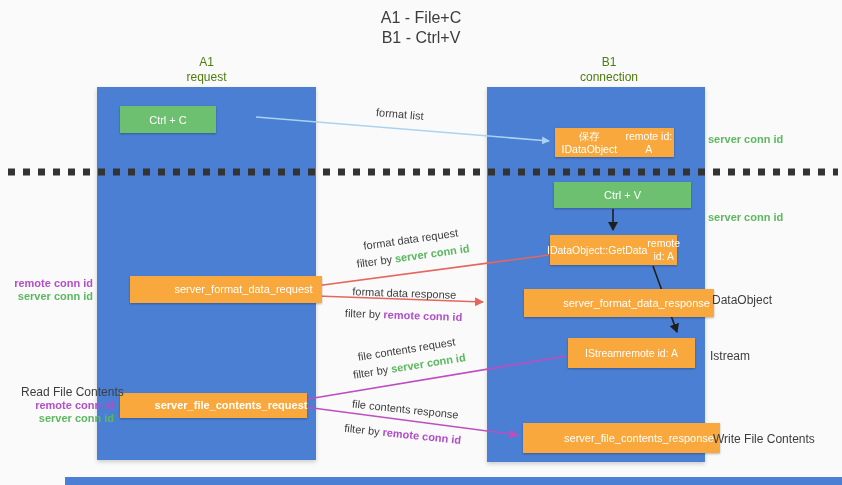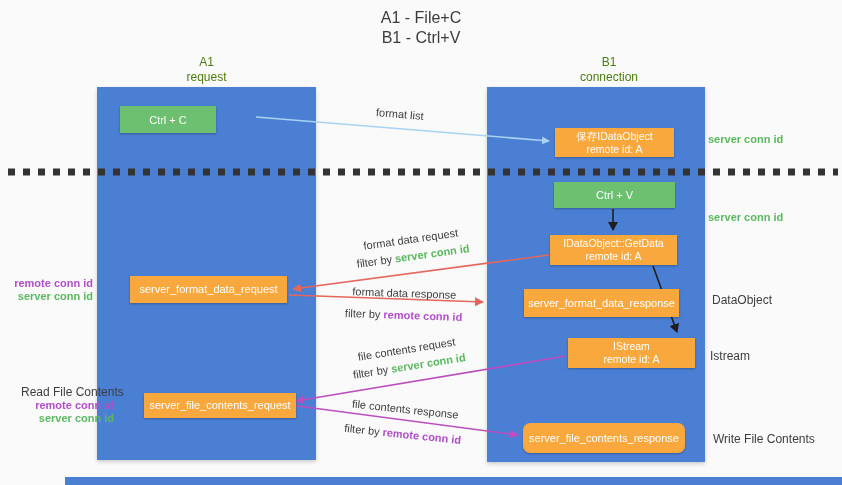--- a/index.html
+++ b/index.html
@@ -20,24 +20,24 @@
     line-height:15px;color:#4d7c0f;
   }
   .btn-green{
     position:absolute;background:#6ec071;color:#ffffff;font-size:11px;
     display:flex;align-items:center;justify-content:center;
     box-shadow:0 1px 2px rgba(0,0,0,.28);
   }
   .box-orange{
     position:absolute;background:#f9a83e;color:#ffffff;text-align:center;
     box-shadow:0 1px 2px rgba(0,0,0,.28);
-    display:flex;flex-direction:column;align-items:center;justify-content:center;
+    display:flex;flex-direction:row;align-items:center;justify-content:center;
     font-size:10.5px;line-height:13px;
   }
-  .box-orange.single{font-size:11px;}
+  .box-orange.single{font-size:11px;padding-left:35px;}
   .lbl{position:absolute;font-size:11px;color:#3d3d3d;white-space:nowrap;}
   .msg-group{position:absolute;text-align:center;font-size:11px;color:#3d3d3d;white-space:nowrap;}
   .green{color:#5cb860;font-weight:bold;}
   .purple{color:#b14fc8;font-weight:bold;}
   .dark-lbl{color:#3d3d3d;font-weight:normal;}
   .side-group{position:absolute;text-align:right;font-size:11px;line-height:13px;white-space:nowrap;}
   .overlay{position:absolute;left:0;top:0;z-index:3;pointer-events:none;}
   .lane{z-index:1;}
   .box-orange,.btn-green{z-index:4;}
   .lbl,.msg-group,.side-group,.lane-header,.title{z-index:5;}
@@ -92,21 +92,21 @@
 
   <div class="btn-green" style="left:120px;top:106px;width:96px;height:27px;">
     <span>Ctrl + C</span>
   </div>
 
   <div class="box-orange" style="left:555px;top:128px;width:119px;height:29px;">
     <div>保存IDataObject</div>
     <div>remote id: A</div>
   </div>
 
-  <div class="btn-green" style="left:554px;top:182px;width:121px;height:26px;">
+  <div class="btn-green" style="left:554px;top:182px;width:137px;height:26px;">
     <span>Ctrl + V</span>
   </div>
 
   <div class="box-orange" style="left:550px;top:235px;width:127px;height:30px;justify-content:center;">
     <div>IDataObject::GetData</div>
     <div>remote id: A</div>
   </div>
 
   <div class="box-orange single" style="left:130px;top:276px;width:157px;height:27px;">
     <div>server_format_data_request</div>
@@ -114,25 +114,25 @@
 
   <div class="box-orange single" style="left:488px;top:289px;width:155px;height:28px;margin-left:36px;">
     <div>server_format_data_response</div>
   </div>
 
   <div class="box-orange" style="left:568px;top:338px;width:127px;height:30px;">
     <div>IStream</div>
     <div>remote id: A</div>
   </div>
 
-  <div class="box-orange single" style="left:144px;top:393px;width:152px;height:25px;">
+  <div class="box-orange single" style="left:120px;top:393px;width:152px;height:25px;font-weight:bold;">
     <div>server_file_contents_request</div>
   </div>
 
-  <div class="box-orange single" style="left:523px;top:423px;width:162px;height:30px;border-radius:7px;">
+  <div class="box-orange single" style="left:523px;top:423px;width:162px;height:30px;">
     <div>server_file_contents_response</div>
   </div>
 
   <div class="lbl" style="left:376px;top:108px;transform:rotate(5deg);">format list</div>
 
   <div class="msg-group" style="left:342px;top:231px;width:140px;line-height:17px;transform:rotate(-8deg);">
     <div>format data request</div>
     <div>
       <span class="dark-lbl">filter by</span>
       <span class="green">server conn id</span>

